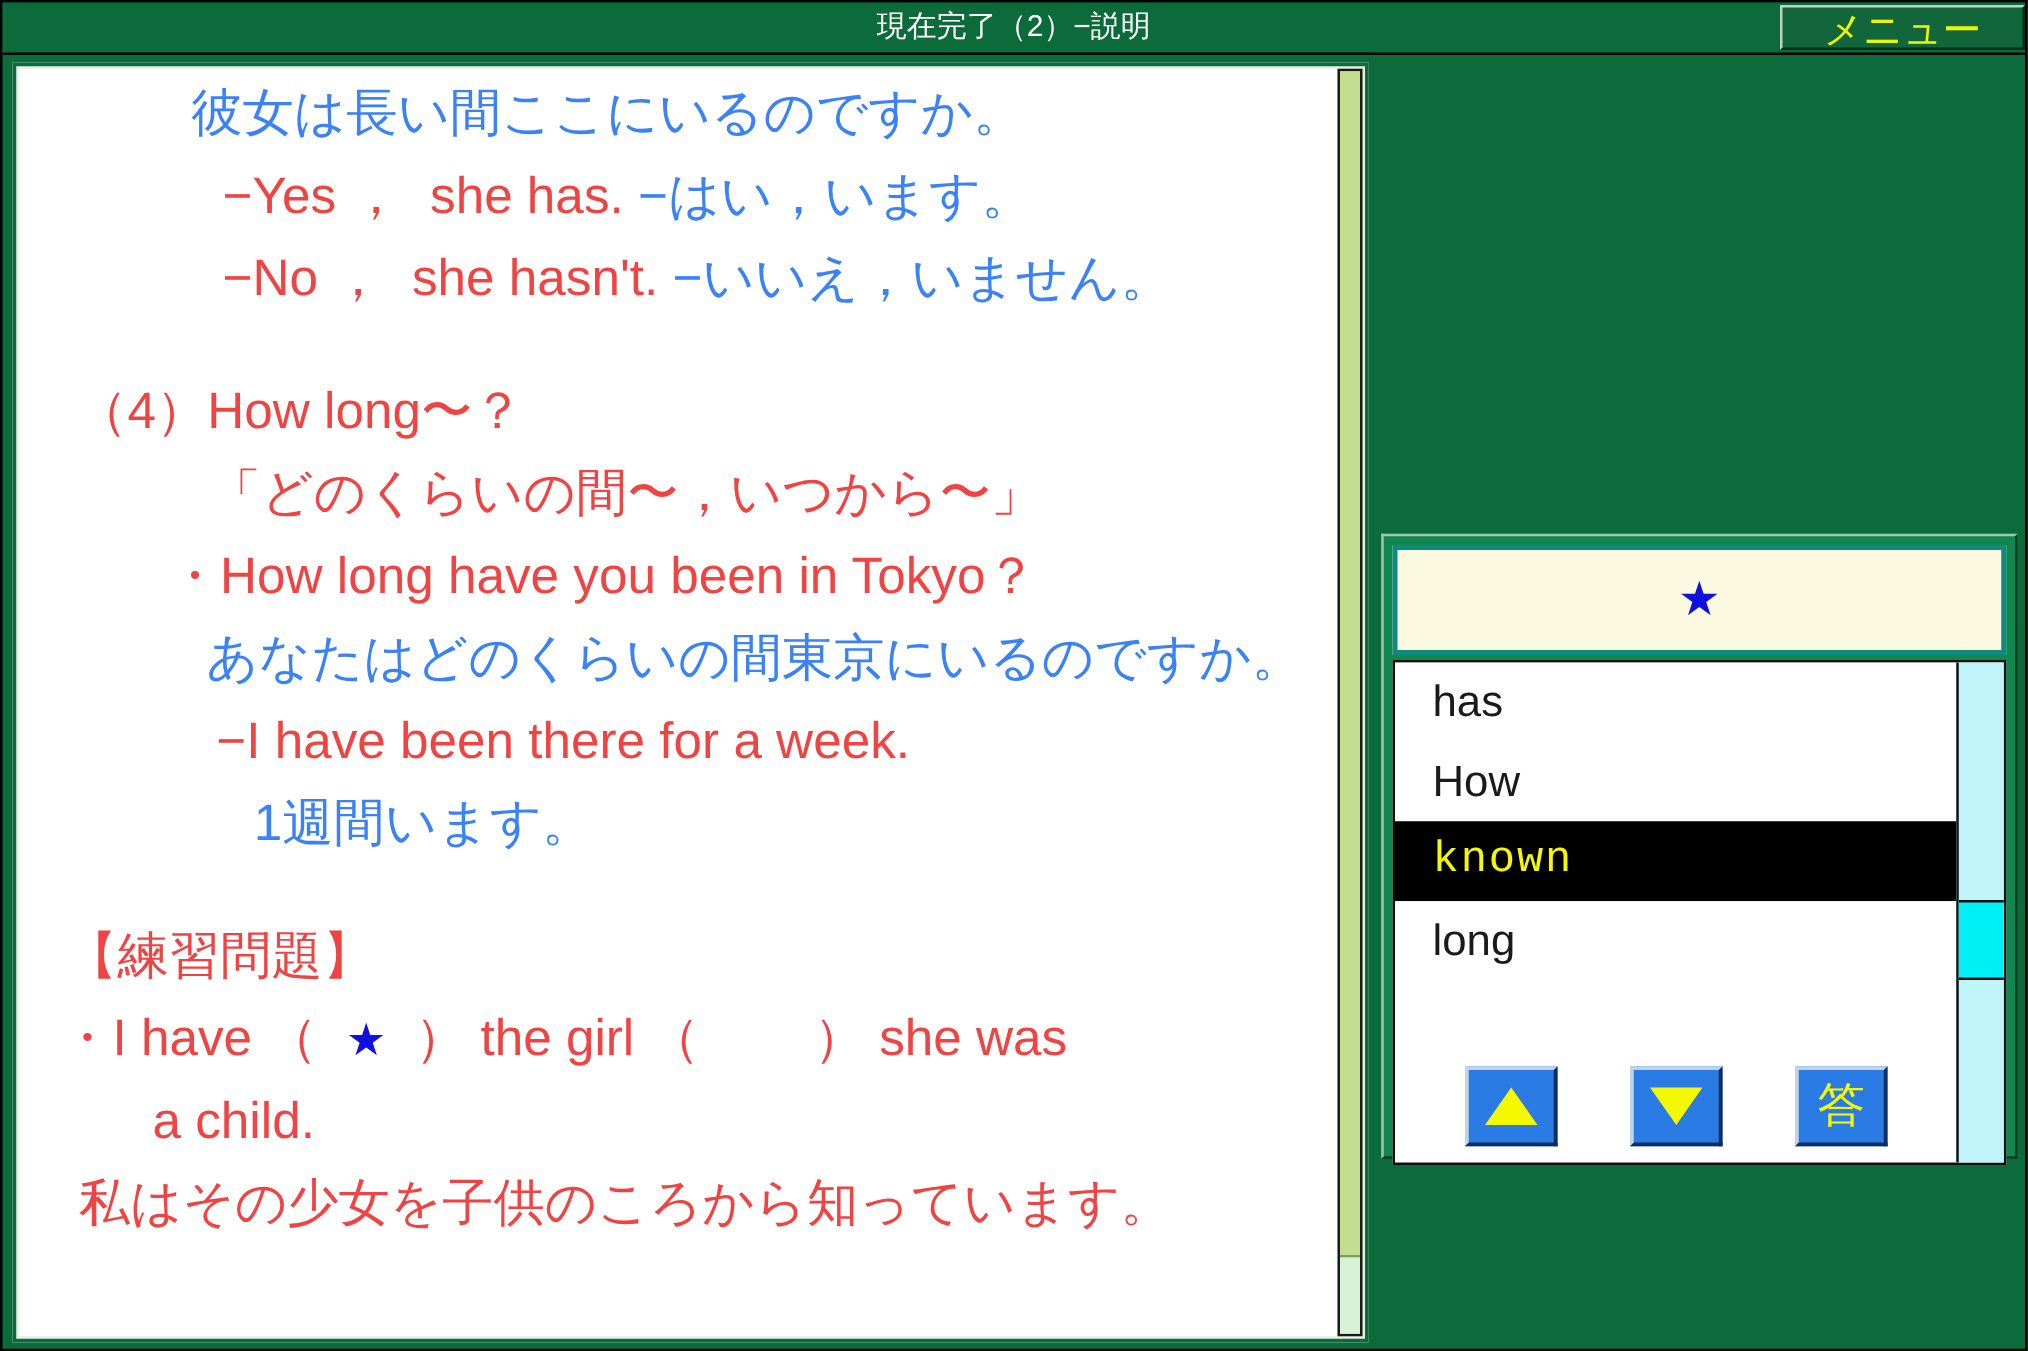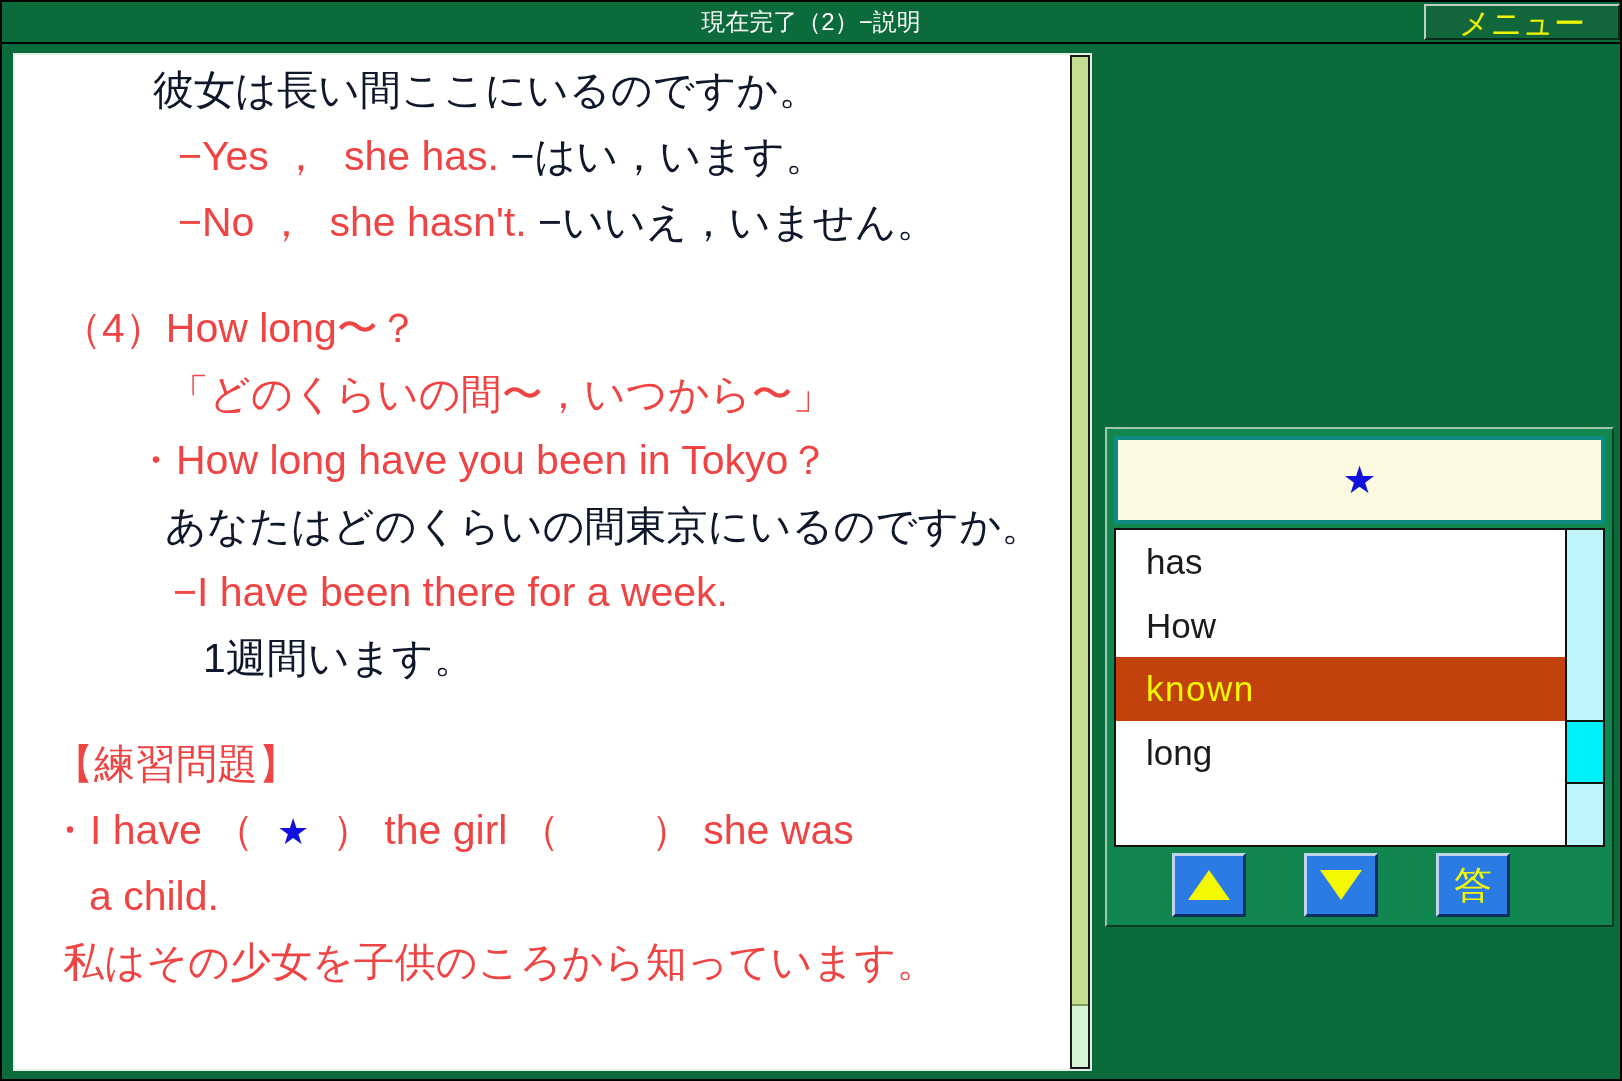--- a/index.html
+++ b/index.html
@@ -91,21 +91,21 @@
     padding: 0;
   }
   .line {
     white-space: pre;
     height: 66px;
     line-height: 66px;
     font-size: 41px;
     overflow: hidden;
   }
   .line.blank { height: 40px; }
-  .jp-green { color: #0f172a; text-align: right; }
+  .jp-green { color: #3b82f6; text-align: right; }
   .blk { color: #ef4444; }
   .star { color: #1111DD; font-size: 36px; }
 
   
   .vscroll-left {
     position: absolute;
     right: 2px;
     top: 2px;
     bottom: 2px;
     width: 20px;
@@ -172,21 +172,21 @@
     color: #1111DD;
     font-size: 38px;
     line-height: 1;
   }
 
   .word-list-wrap {
     position: absolute;
     left: 7px;
     right: 7px;
     top: 99px;
-    height: 319px;
+    height: 404px;
     background: #FFFFFF;
     border: 2px solid #14120F;
     box-sizing: border-box;
     display: flex;
   }
   .word-list {
     flex: 1 1 auto;
     position: relative;
     overflow: hidden;
   }
@@ -195,23 +195,24 @@
     line-height: 63.5px;
     padding-left: 30px;
     font-size: 35px;
     color: #1A1A1A;
     background: #FFFFFF;
     white-space: nowrap;
     cursor: pointer;
     box-sizing: border-box;
   }
   .word-item.selected {
-    background: #c2410c;
+    background: #000000;
     color: #F5F900;
     letter-spacing: 1.5px;
+    font-family: Liberation Mono, monospace;
   }
 
   .list-scroll {
     flex: 0 0 38px;
     position: relative;
     background: #BFF4FA;
     border-left: 2px solid #14120F;
     box-sizing: border-box;
     cursor: pointer;
   }
@@ -290,21 +291,21 @@
           <div class="line blank" style="padding-left: 0px;"></div>
           <div class="line" style="padding-left: 48px;"><span class="blk">（4）How long〜？</span></div>
           <div class="line" style="padding-left: 155px;"><span class="blk">「どのくらいの間〜，いつから〜」</span></div>
           <div class="line" style="padding-left: 122px;"><span class="blk">・How long have you been in Tokyo？</span></div>
           <div class="line" style="padding-left: 152px;"><span class="jp-green">あなたはどのくらいの間東京にいるのですか。</span></div>
           <div class="line" style="padding-left: 160px;"><span class="blk">−I have been there for a week.</span></div>
           <div class="line" style="padding-left: 190px;"><span class="jp-green">1週間います。</span></div>
           <div class="line blank" style="padding-left: 0px;"></div>
           <div class="line" style="padding-left: 40px;"><span class="blk">【練習問題】</span></div>
           <div class="line" style="padding-left: 36px;"><span class="blk">・I have （  </span><span class="star">★</span><span class="blk">  ） the girl （        ） she was</span></div>
-          <div class="line" style="padding-left: 76px;"><span class="blk">a child.</span></div>
+          <div class="line" style="padding-left: 109px;"><span class="blk">a child.</span></div>
           <div class="line" style="padding-left: 50px;"><span class="blk">私はその少女を子供のころから知っています。</span></div>
         </div>
     </div>
     <div class="vscroll-left">
       <div class="thumb"></div>
       <div class="track-rest"></div>
     </div>
   </div>
 
   <div class="right-pane">

